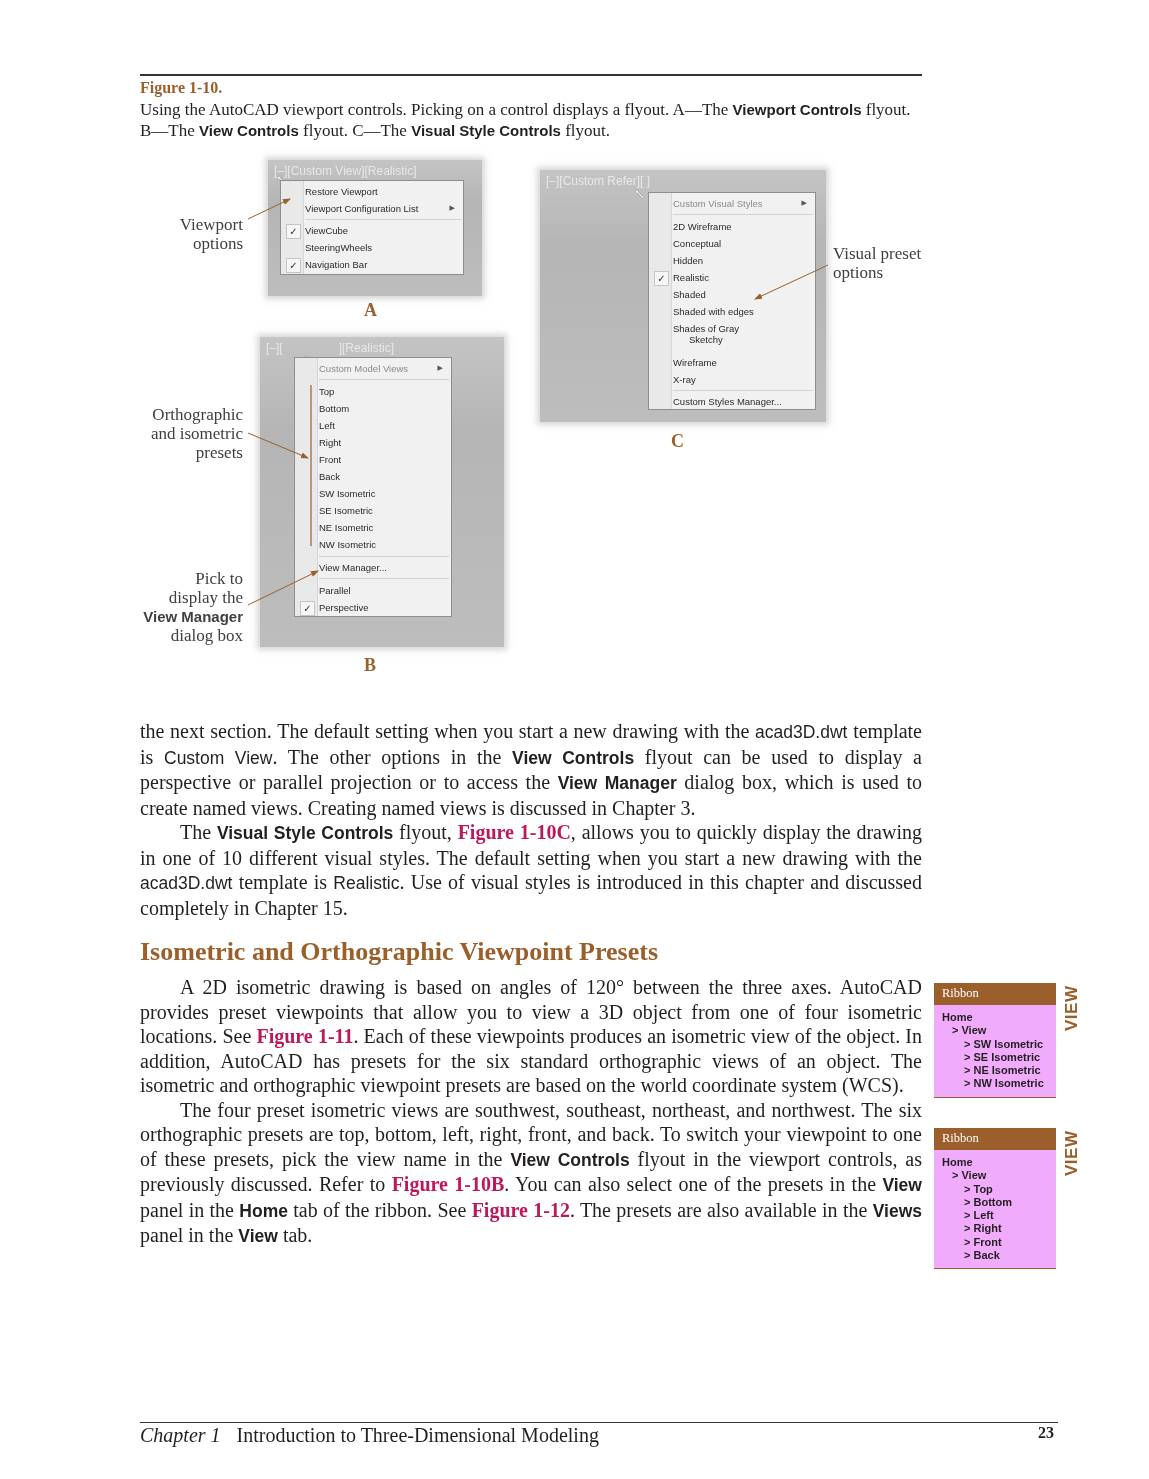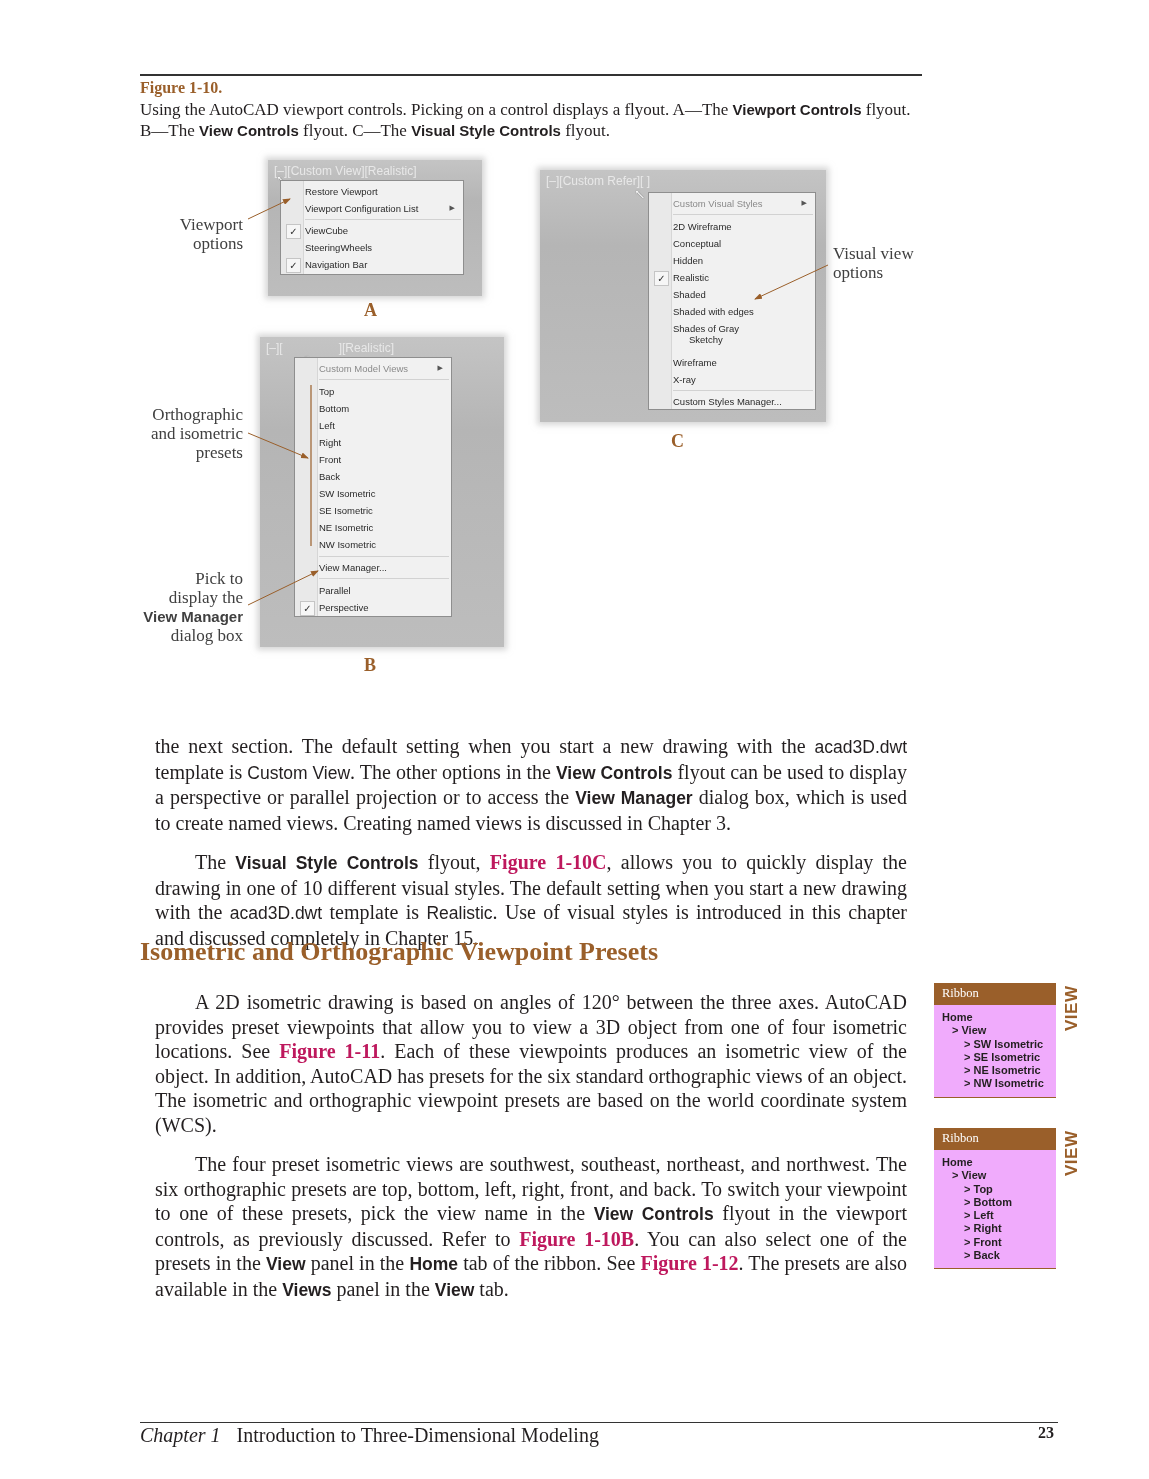--- a/index.html
+++ b/index.html
@@ -26,21 +26,21 @@
          font-size:10px; line-height:13px; text-align:center; color:#333; }
   .sep { position:absolute; left:24px; right:2px; height:1px; background:#d2d2d2; }
   .sub-arrow { position:absolute; right:8px; font-size:7px; color:#555; }
   .cursor { position:absolute; font-size:14px; color:#fff; text-shadow:0 0 1px #333; }
 
   .callout { font-size:17px; line-height:19px; color:#404040; text-align:right; }
   .callout .sans { font-size:15px; font-weight:bold; }
   .letter { font-size:18px; font-weight:bold; color:#9a5f2a; }
 
   .body-text { left:140px; width:782px; font-size:20px; line-height:24.5px; text-align:justify; }
-  .body-text p { margin:15px; }
+  .body-text p { margin:0; }
   .body-text .ind { text-indent:40px; }
   .body-text .sans { font-size:17.5px; }
   .body-text .sansb { font-family:"Liberation Sans", sans-serif; font-weight:bold; font-size:17.5px; }
   .body-text .figref { color:#be185d; font-weight:bold; }
   .section-head { left:140px; top:937px; font-size:26px; font-weight:bold; color:#9a5f2a; }
 
   .ribbon { position:absolute; left:934px; width:122px; background:#f0abfc; border-bottom:1px solid #9a5f2a; }
   .ribbon .rh { background:#9a5f2a; color:#fff; font-size:12.5px; padding:3px 8px; height:16px; }
   .ribbon .rb { font-family:"Liberation Sans", sans-serif; font-weight:bold; font-size:11px; color:#231f20;
                 padding:6px 0 6px 8px; line-height:13.3px; }
@@ -104,21 +104,21 @@
     <div class="mi" style="top:130px;">Shades of Gray</div>
     <div class="mi" style="top:141px;padding-left:16px;">Sketchy</div>
     <div class="mi" style="top:164px;">Wireframe</div>
     <div class="mi" style="top:181px;">X-ray</div>
     <div class="sep" style="top:197px;"></div>
     <div class="mi" style="top:203px;">Custom Styles Manager...</div>
   </div>
 </div>
 <div class="abs letter" style="left:671px;top:431px;">C</div>
 <div class="abs callout" style="left:833px;top:244px;text-align:left;">
-  <div>Visual view</div>
+  <div>Visual preset</div>
   <div>options</div>
 </div>
 
 <div class="abs panel" style="left:260px;top:337px;width:244px;height:310px;">
   <div class="panel-head"><span>[–][</span><span style="display:inline-block;width:56px;"></span><span>][Realistic]</span></div>
   <div class="cursor" style="left:43px;top:15px;">↖</div>
   <div class="menu" style="left:34px;top:20px;width:156px;height:258px;">
     <div class="gutter"></div>
     <div class="mi dim" style="top:5px;">Custom Model Views</div>
     <div class="sub-arrow" style="top:6px;">▶</div>

